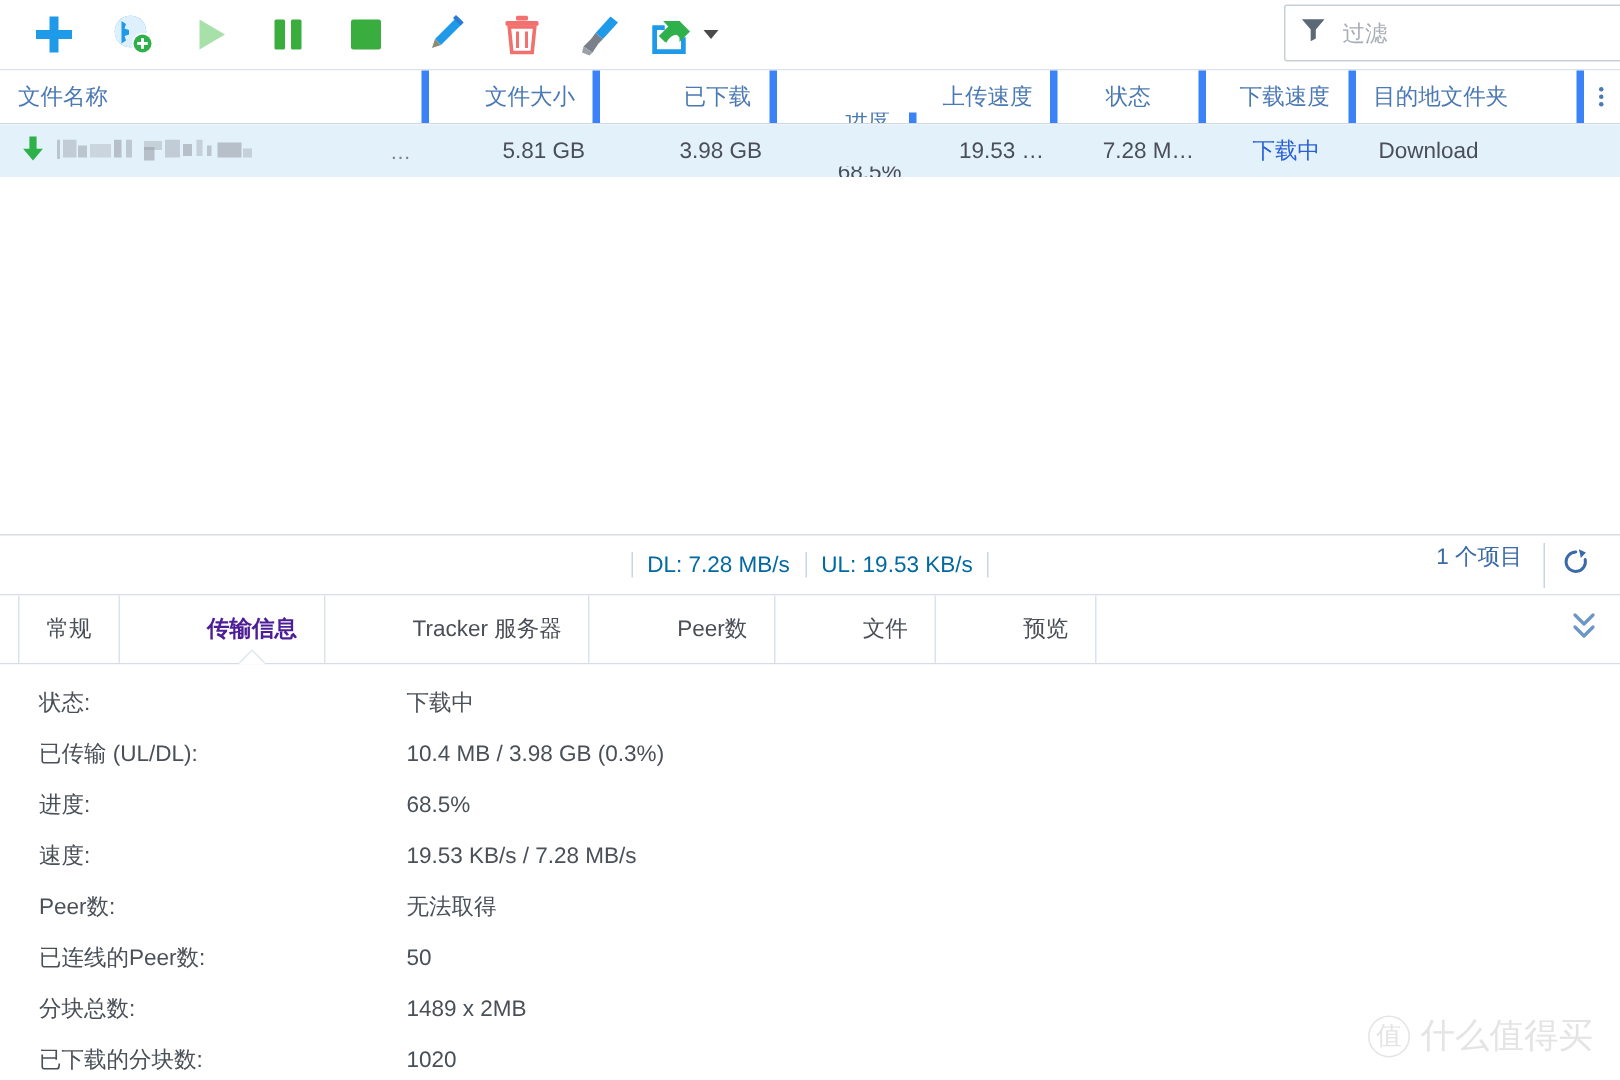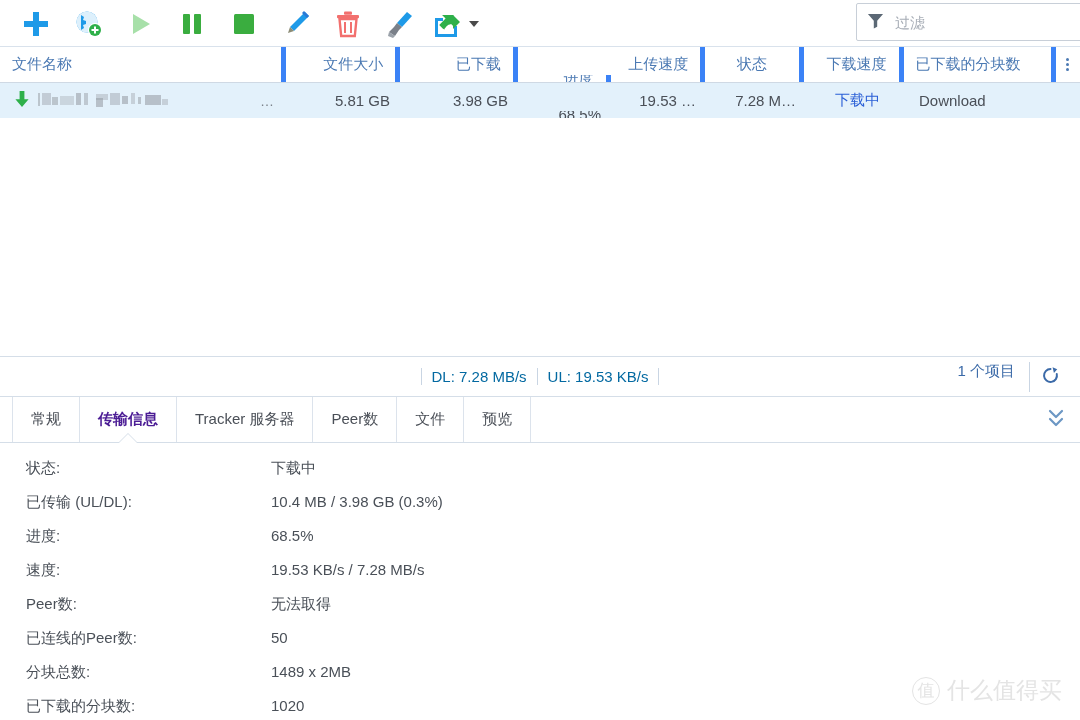--- a/index.html
+++ b/index.html
@@ -18,21 +18,21 @@
     background: #ffffff;
     display: flex;
     flex-direction: column;
   }
 
   
   .toolbar {
     height: 46px;
     flex: 0 0 46px;
     display: flex;
-    align-items: flex-end;
+    align-items: center;
     background: #ffffff;
     padding: 0 0 0 10px;
     position: relative;
   }
   .tb-btn {
     width: 52px; height: 44px;
     display: flex; align-items: center; justify-content: center;
     cursor: pointer;
     background: transparent;
     border: none;
@@ -203,21 +203,21 @@
 
   
   .tabbar {
     flex: 0 0 46px;
     background: #ffffff;
     display: flex;
     align-items: stretch;
     position: relative;
     border-bottom: 1px solid #d5dee8;
   }
-  .tabs { display: flex; align-items: stretch; padding-left: 12px; }
+  .tabs { display: flex; align-items: stretch; padding-left: 12px; gap: 40px; }
   .tab {
     display: flex; align-items: center;
     padding: 0 18px;
     font-size: 15px;
     color: #4a4f57;
     border-right: 1px solid #dce3ec;
     cursor: pointer;
     white-space: nowrap;
     position: relative;
   }
@@ -402,21 +402,21 @@
       <div class="th num c-up">
           <span>上传速度</span>
         </div>
       <div class="th ctr c-stat">
           <span>状态</span>
         </div>
       <div class="th num c-down">
           <span>下载速度</span>
         </div>
       <div class="th lft c-dest">
-          <span>已下载的分块数</span>
+          <span>目的地文件夹</span>
         </div>
       <div class="th th-menu">
         <span class="dots">
             <i></i>
             <i></i>
             <i></i>
           </span>
       </div>
     </div>
 

